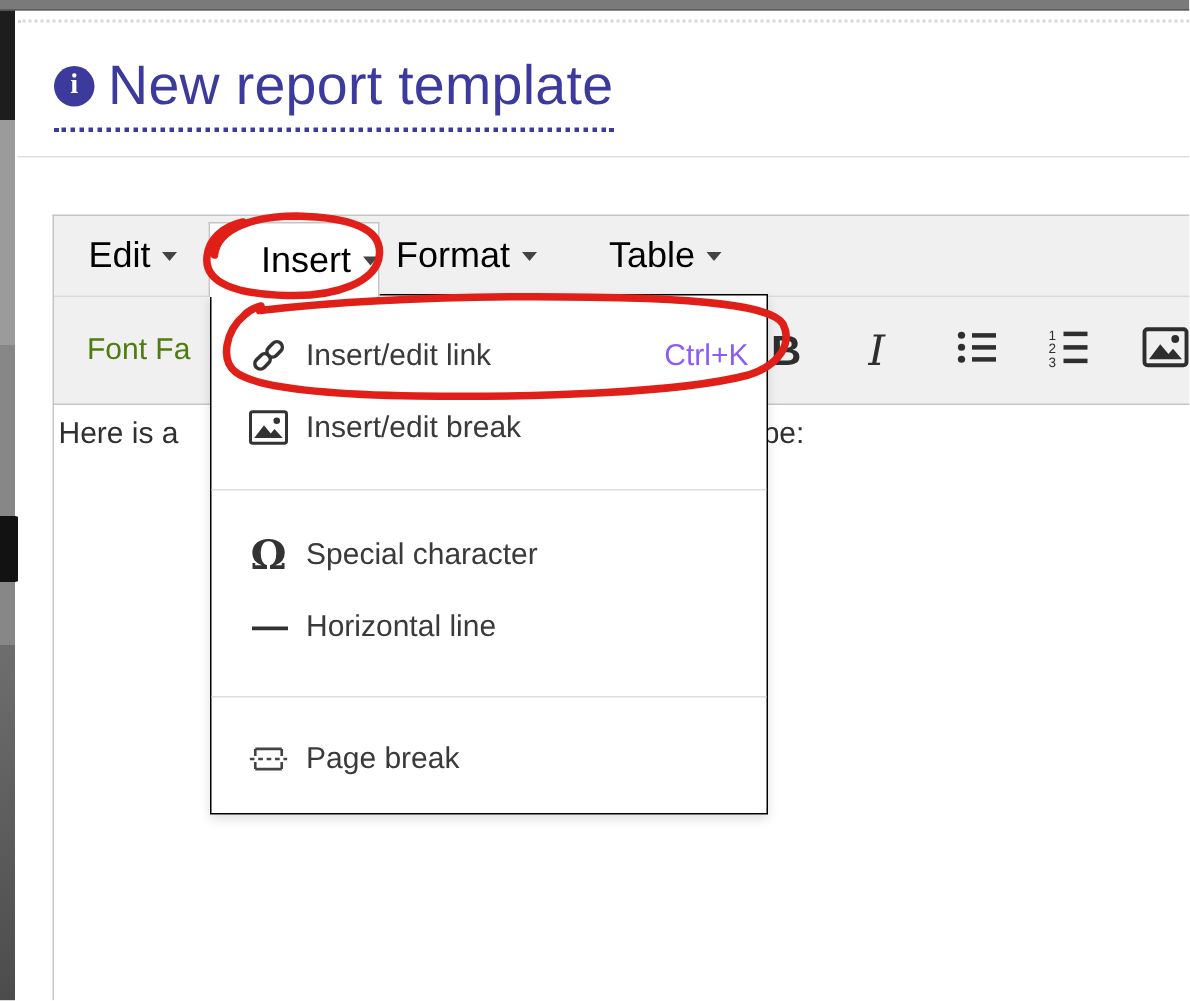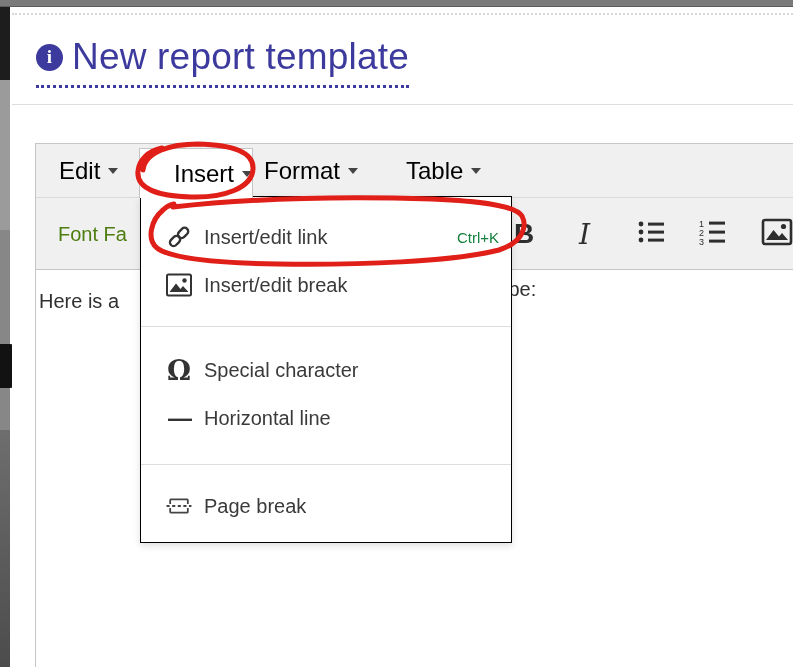--- a/index.html
+++ b/index.html
@@ -54,33 +54,33 @@
   .tb-item { position:absolute; top:50%; transform:translateY(-50%);
     display:flex; align-items:center; color:#2e2e2e; }
   .tb-fontfamily { left:22px; font-size:20px; color:#4d7c0f; white-space:nowrap; }
   .tb-bold   { left:478px; font-size:28px; font-weight:bold; }
   .tb-italic { left:543px; font-family:"DejaVu Serif", serif; font-style:italic; font-size:28px; }
   .tb-bullist { left:601px; }
   .tb-numlist { left:662px; }
   .tb-image   { left:725px; }
   .content { position:absolute; left:0; top:126px; width:758px; height:398px;
     background:#ffffff; font-size:20px; color:#303030; }
-  .content .frag-left  { position:absolute; left:3px;  top:8px; white-space:nowrap;margin-top:12px; }
+  .content .frag-left  { position:absolute; left:3px;  top:8px; white-space:nowrap; }
   .content .frag-right { position:absolute; left:468px; top:8px; white-space:nowrap; }
   
   .dropdown { position:absolute; left:140px; top:196px; width:372px;
     background:#ffffff; border:1px solid #000000;
     box-shadow:0 3px 7px rgba(0,0,0,0.13); padding:16px 0 12px; z-index:5; }
   .dd-item { height:48px; display:flex; align-items:center;
     padding:0 12px 0 24px; font-size:20px; color:#3a3a3a; cursor:default; }
   .dd-icon { width:28px; height:28px; display:flex; align-items:center;
     justify-content:center; margin-right:11px; color:#333; flex:none; }
   .dd-glyph-omega { font-size:27px; font-weight:bold; font-family:"DejaVu Serif", serif; line-height:1; }
   .dd-glyph-dash  { font-size:24px; font-weight:bold; line-height:1; letter-spacing:-2px; }
-  .dd-shortcut { margin-left:auto; color:#15803d; font-size:15px; }
+  .dd-shortcut { margin-left:auto; color:#8b5cf6; font-size:20px; }
   .dd-sep-1 { border-top:1px solid #ddd; margin:17px 0 19px 0; }
   .dd-sep-2 { border-top:1px solid #ddd; margin:22px 0 17px 0; }
   
   .annot { position:absolute; left:0; top:0; width:793px; height:667px;
     z-index:10; pointer-events:none; }
 </style>
 </head>
 <body>
 
 <div class="screen">

